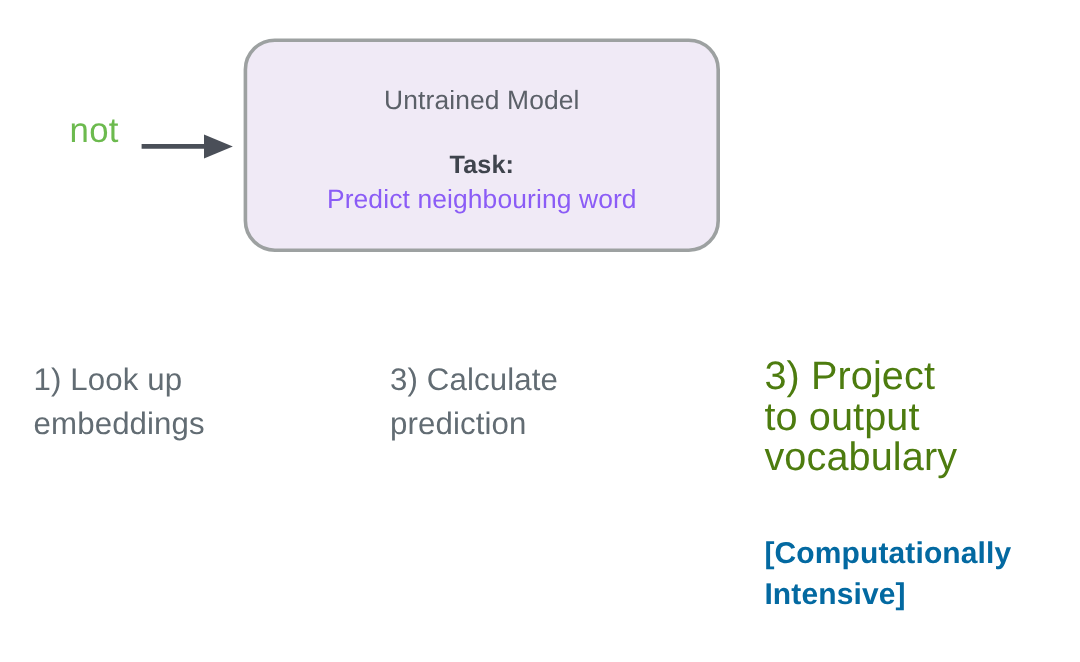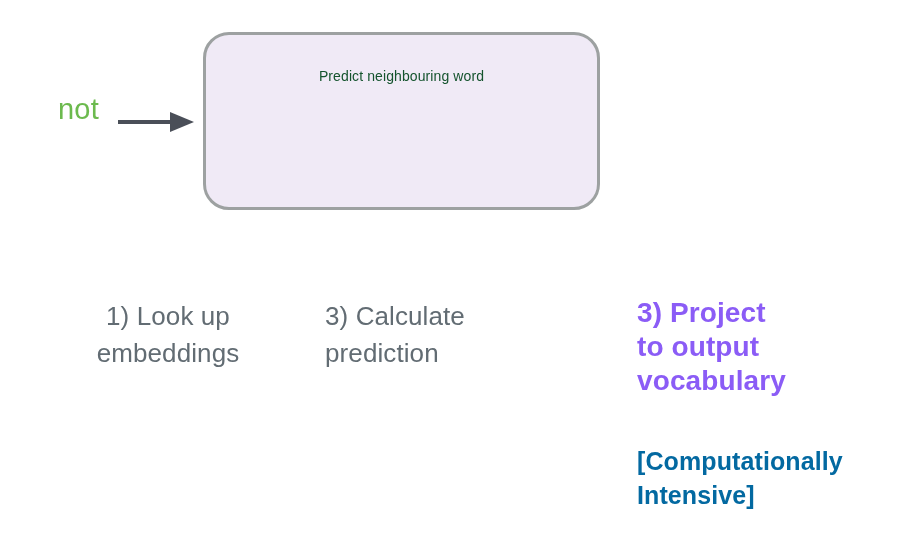--- a/index.html
+++ b/index.html
@@ -64,46 +64,46 @@
     text-align: center;
   }
   #model-task-label {
     font-size: 21px;
     line-height: 27px;
     font-weight: bold;
     color: #3f444d;
     letter-spacing: 0.1px;
   }
   #model-task-desc {
-    font-size: 14px;
+    font-size: 22px;
     line-height: 30px;
-    color: #14532d;
+    color: #8b5cf6;
     letter-spacing: 0.1px;
     white-space: nowrap;
   }
 
   
   .step {
     position: absolute;
     top: 298px;
     white-space: pre-line;
     letter-spacing: 0.1px;
   }
   .step-normal {
     font-size: 26px;
     line-height: 37px;
     color: #626c73;
   }
   .step-highlight {
-    font-size: 28px;
+    font-size: 33px;
     line-height: 34px;
-    font-weight: bold;
-    color: #8b5cf6;
+    font-weight: normal;
+    color: #4d7c0f;
   }
-  #step-1 { left: 28px;  width: 280px; text-align: center; }
+  #step-1 { left: 28px;  width: 280px; }
   #step-2 { left: 325px; width: 280px; }
   #step-3 { left: 637px; width: 250px; top: 296px; }
 
   #step-3-note {
     position: absolute;
     left: 637px;
     top: 444px;
     width: 250px;
     white-space: pre-line;
     font-size: 25px;
@@ -119,21 +119,23 @@
 <div id="input-token">not</div>
 
 <div id="input-arrow">
   <svg width="80" height="28" viewBox="0 0 80 28" xmlns="http://www.w3.org/2000/svg">
     <line x1="2" y1="14" x2="58" y2="14" stroke="#4a4f58" stroke-width="4"></line>
     <polygon points="54,4 78,14 54,24" fill="#4a4f58"></polygon>
   </svg>
 </div>
 
 <div id="model-box">
+  <div id="model-title">Untrained Model</div>
   <div id="model-task-block">
+    <div id="model-task-label">Task:</div>
     <div id="model-task-desc">Predict neighbouring word</div>
   </div>
 </div>
 
 <div id="step-1" class="step step-normal">1) Look up
 embeddings</div>
 
 <div id="step-2" class="step step-normal">3) Calculate
 prediction</div>
 

